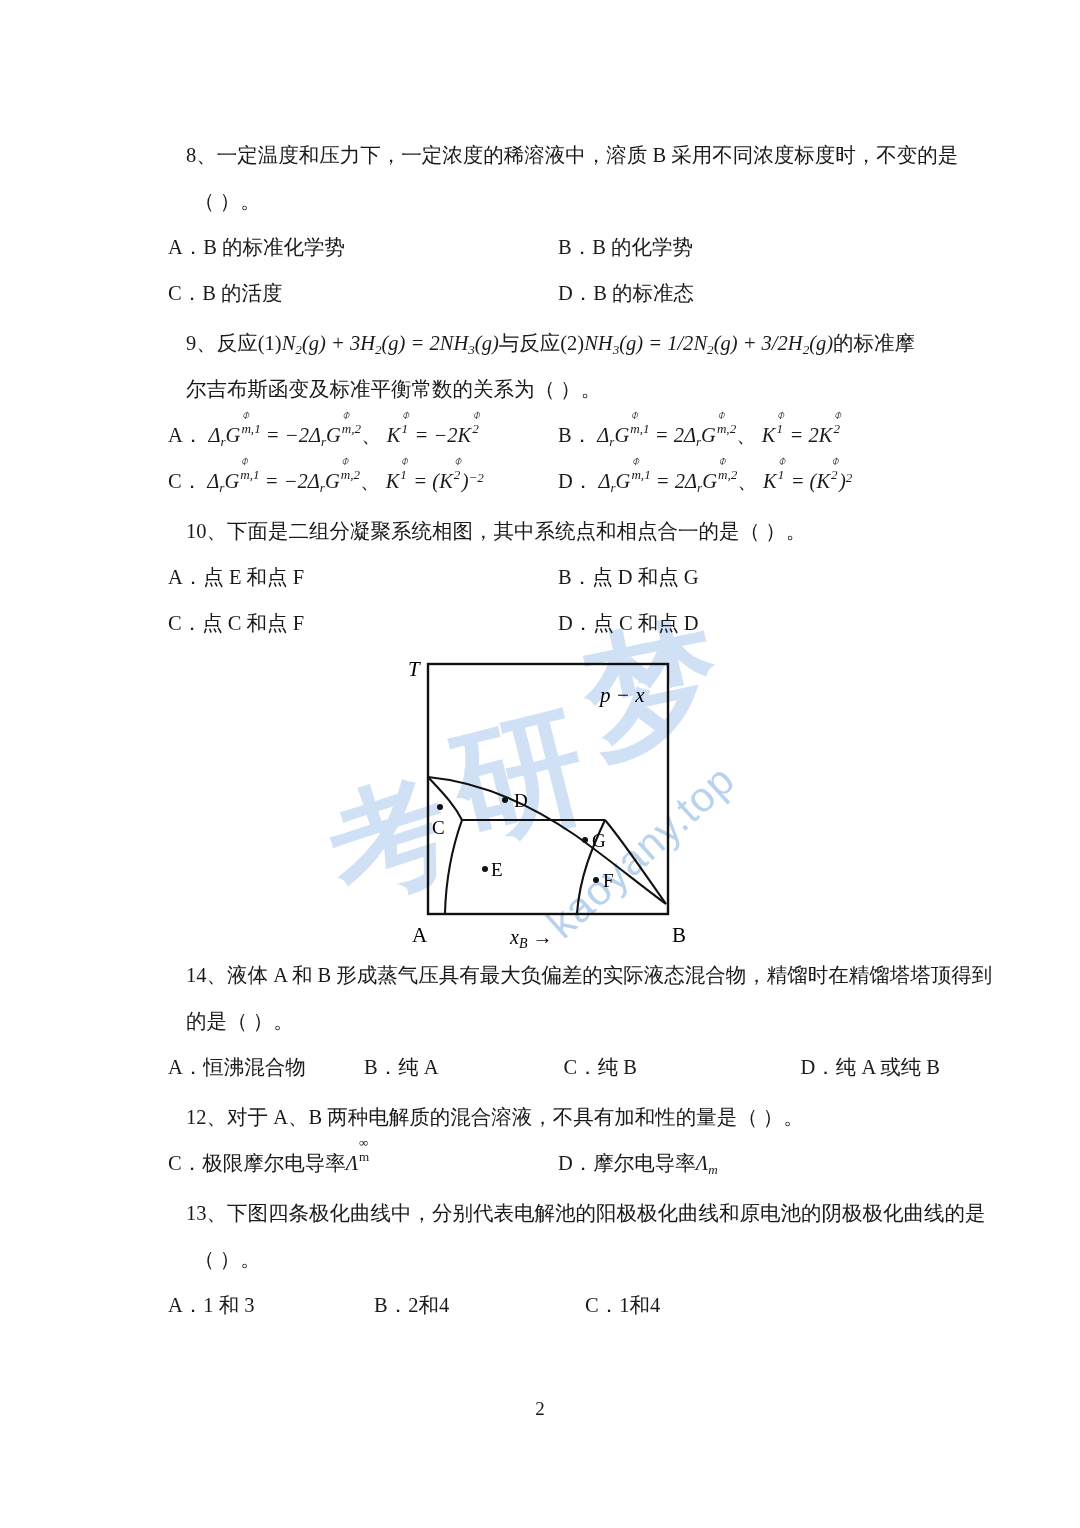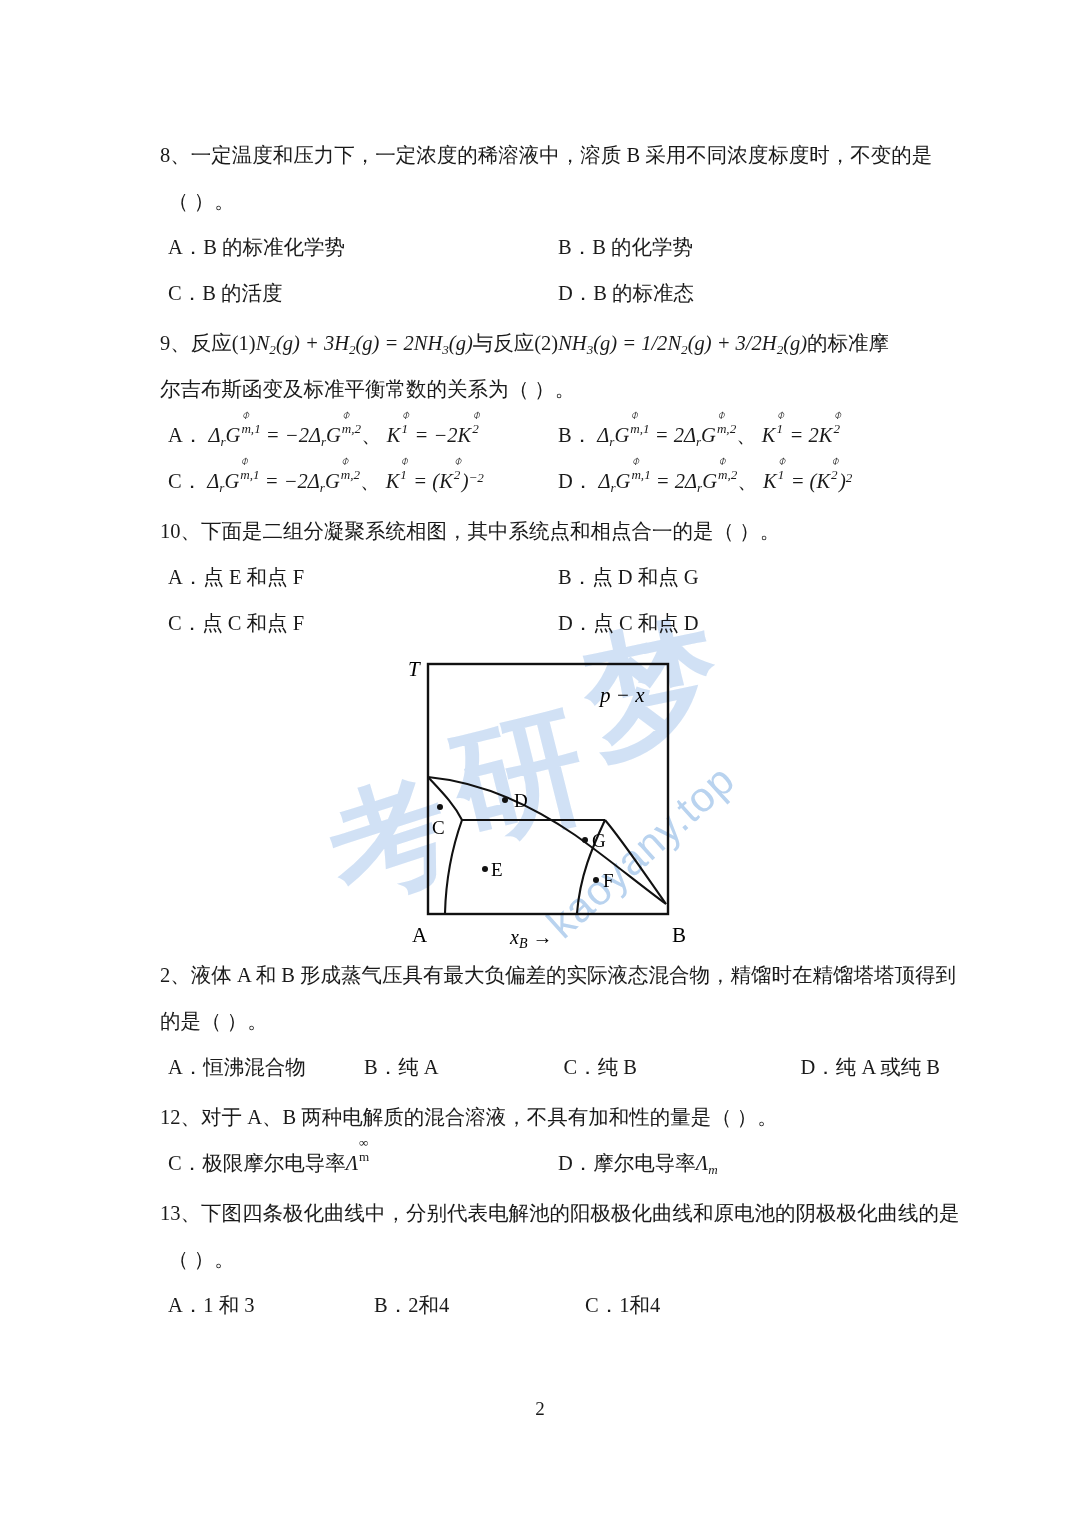--- a/index.html
+++ b/index.html
@@ -56,20 +56,21 @@
     z-index: 3;
     padding: 132px 140px 0 160px;
   }
   .q {
     margin: 0 0 4px 0;
   }
   .q-line {
     font-size: 20.5px;
     line-height: 46px;
     white-space: nowrap;
+    margin-left: 26px;
   }
 
   .opts {
     display: flex;
     margin: 0;
     padding: 0;
   }
   .opt {
     font-size: 20.5px;
     line-height: 46px;
@@ -227,21 +228,21 @@
 
         <circle cx="185" cy="188" r="3" fill="#111111"></circle>
         <text x="192" y="195" font-family="Liberation Serif, serif" font-size="19">G</text>
 
         <circle cx="196" cy="228" r="3" fill="#111111"></circle>
         <text x="203" y="235" font-family="Liberation Serif, serif" font-size="19">F</text>
       </svg>
     </div>
 
     <div class="q">
-      <div class="q-line">2、液体 A 和 B 形成蒸气压具有最大负偏差的实际液态混合物，精馏时在精馏塔塔顶得到</div>
+      <div class="q-line">14、液体 A 和 B 形成蒸气压具有最大负偏差的实际液态混合物，精馏时在精馏塔塔顶得到</div>
       <div class="q-line">的是（     ）。</div>
       <div class="opts four">
         <div class="opt"><span>A．</span><span>恒沸混合物</span></div>
         <div class="opt"><span>B．</span><span>纯 A</span></div>
         <div class="opt"><span>C．</span><span>纯 B</span></div>
         <div class="opt"><span>D．</span><span>纯 A 或纯 B</span></div>
       </div>
     </div>
 
     <div class="q">

